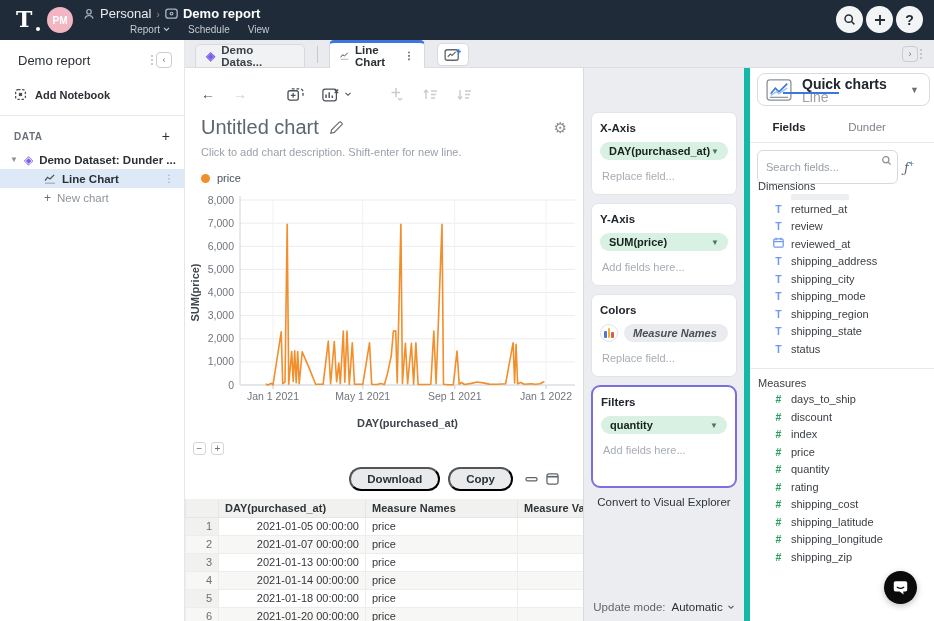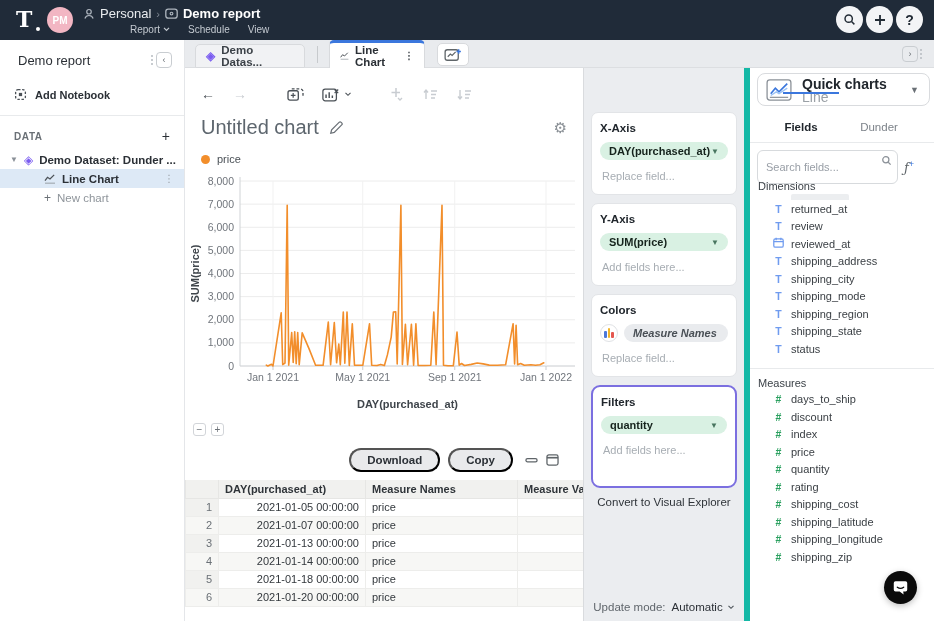--- a/index.html
+++ b/index.html
@@ -104,21 +104,21 @@
   #update-mode .lbl { color:#60666c; }
   #update-mode .val { color:#2b3036; display:flex; align-items:center; gap:4px; }
   
   #fields-panel { position:absolute; left:750px; top:68px; width:184px; height:553px; background:#fff; }
   #quick-card { position:absolute; left:7px; top:5px; width:173px; height:33px; border:1px solid #d9dbde;
                 border-radius:8px; background:#fff; display:flex; align-items:center; padding:0 10px 0 8px; }
   #quick-card .qc-text { margin-left:10px; }
   #qc-title { font-size:14px; font-weight:bold; color:#20262c; line-height:15px; }
   #qc-sub { font-size:14px; color:#9aa0a6; line-height:11px; }
   #quick-card .chev { margin-left:auto; color:#6a7076; font-size:9px; }
-  #fp-tabs { position:absolute; left:12px; top:47px; width:156px; height:27px; display:flex; }
+  #fp-tabs { position:absolute; left:0; top:47px; width:156px; height:27px; display:flex; }
   .fp-tab { flex:1; text-align:center; font-size:11.5px; padding-top:6px; }
   .fp-tab.active { font-weight:bold; color:#20262c; }
   .fp-tab.inactive { color:#7d838a; }
   #fp-underline { position:absolute; left:33px; top:24px; width:56px; height:2px; background:#3b77dd; }
   #fp-divider { position:absolute; left:0; top:74px; width:184px; height:1px; background:#e8eaec; }
   #search-row { position:absolute; left:7px; top:82px; width:170px; display:flex; align-items:center; gap:6px; }
   #search-box { position:relative; width:141px; }
   #search-box input { width:100%; height:34px; border:1px solid #d7dadd; border-radius:6px; font-size:11px;
                       padding:0 22px 0 8px; color:#3b4045; font-family:"Liberation Sans",sans-serif; }
   #search-box input::placeholder { color:#989ea6; }
@@ -303,20 +303,21 @@
           </svg>
       </span>
     </div>
     <div id="title-row">
       <span id="chart-title">Untitled chart</span>
       <svg id="edit-pencil" width="14" height="14" viewBox="0 0 16 16">
           <path d="M2 14l1-4 8.5-8.5a1.7 1.7 0 0 1 2.4 0l.6.6a1.7 1.7 0 0 1 0 2.4L6 13l-4 1z" fill="none" stroke="#6a7076" stroke-width="1.4"></path>
         </svg>
       <span id="gear">⚙</span>
     </div>
+    <div id="chart-desc">Click to add chart description. Shift-enter for new line.</div>
     <div id="legend">
       <span class="dot" id="legend-dot" style="background: rgb(242, 142, 43);"></span>
       <span>price</span>
     </div>
     <svg id="chart-svg" width="398" height="250">
         <line x1="55" x2="390" y1="199" y2="199" stroke="#c9ccd0" stroke-width="1"></line>
         <text x="49" y="202.5" text-anchor="end" font-size="10.5" fill="#70757c" font-family="Liberation Sans, sans-serif">0</text>
         <line x1="55" x2="390" y1="175.875" y2="175.875" stroke="#ececec" stroke-width="1"></line>
         <text x="49" y="179.375" text-anchor="end" font-size="10.5" fill="#70757c" font-family="Liberation Sans, sans-serif">1,000</text>
         <line x1="55" x2="390" y1="152.75" y2="152.75" stroke="#ececec" stroke-width="1"></line>

